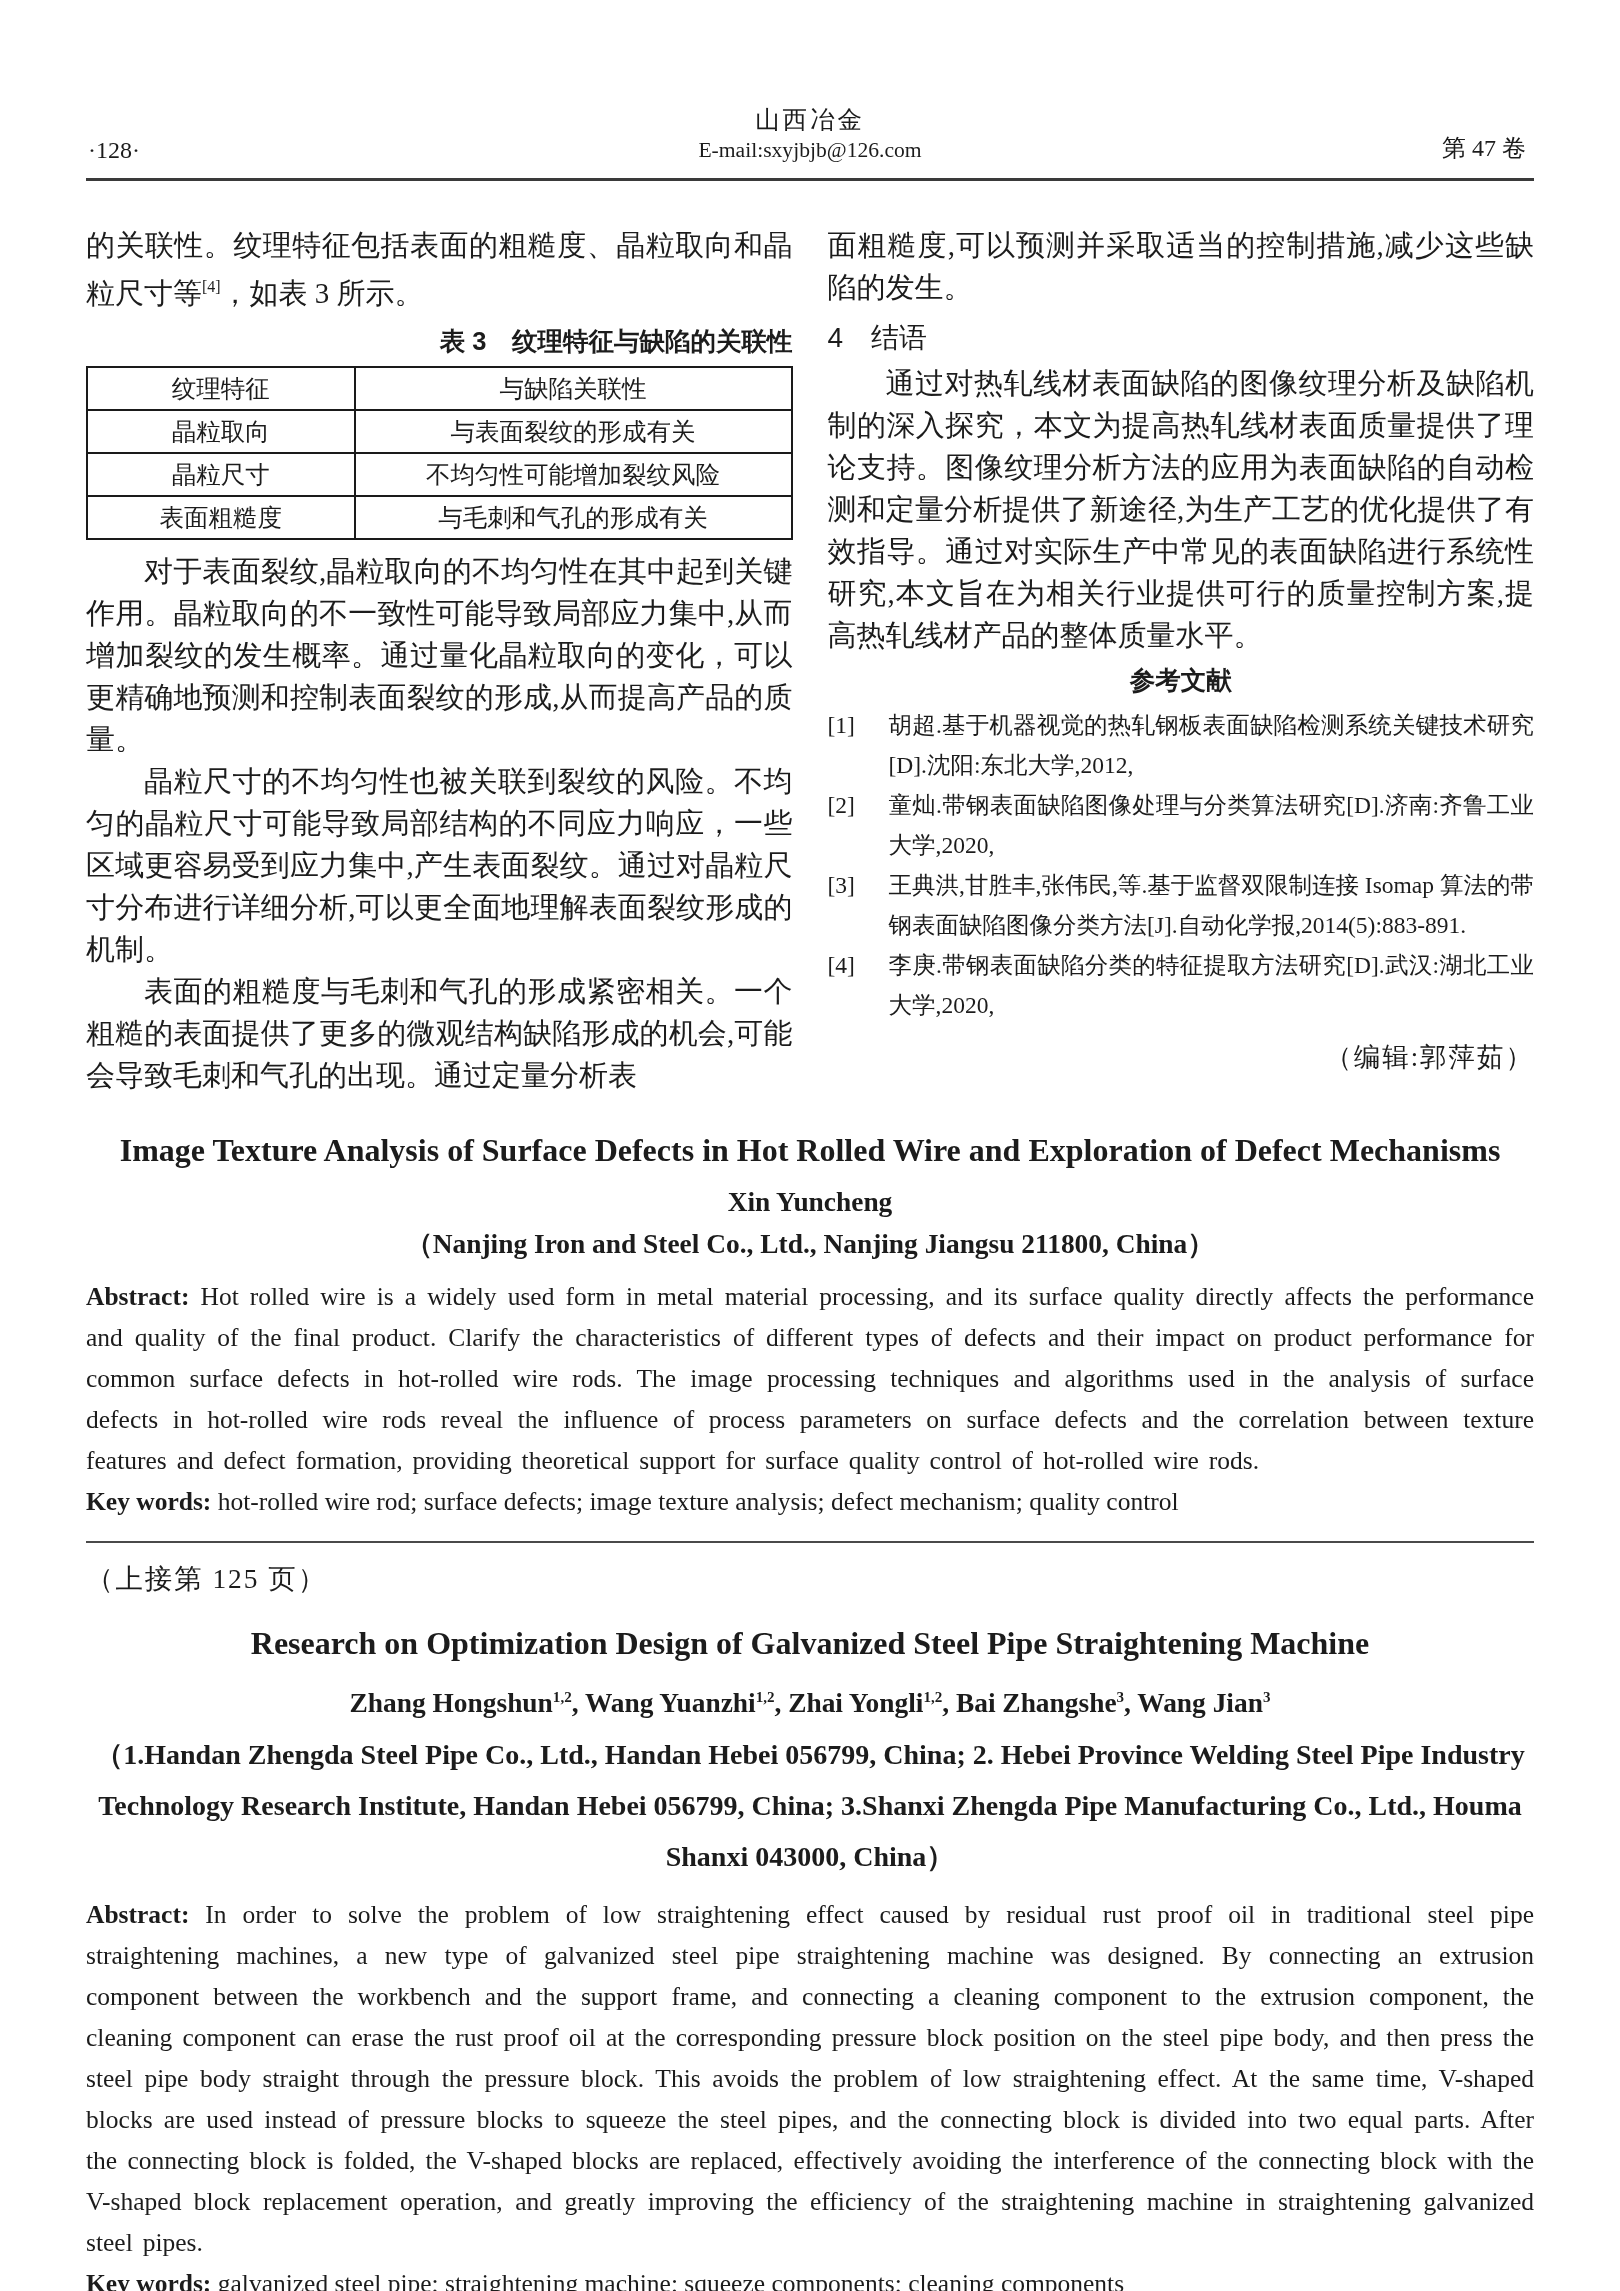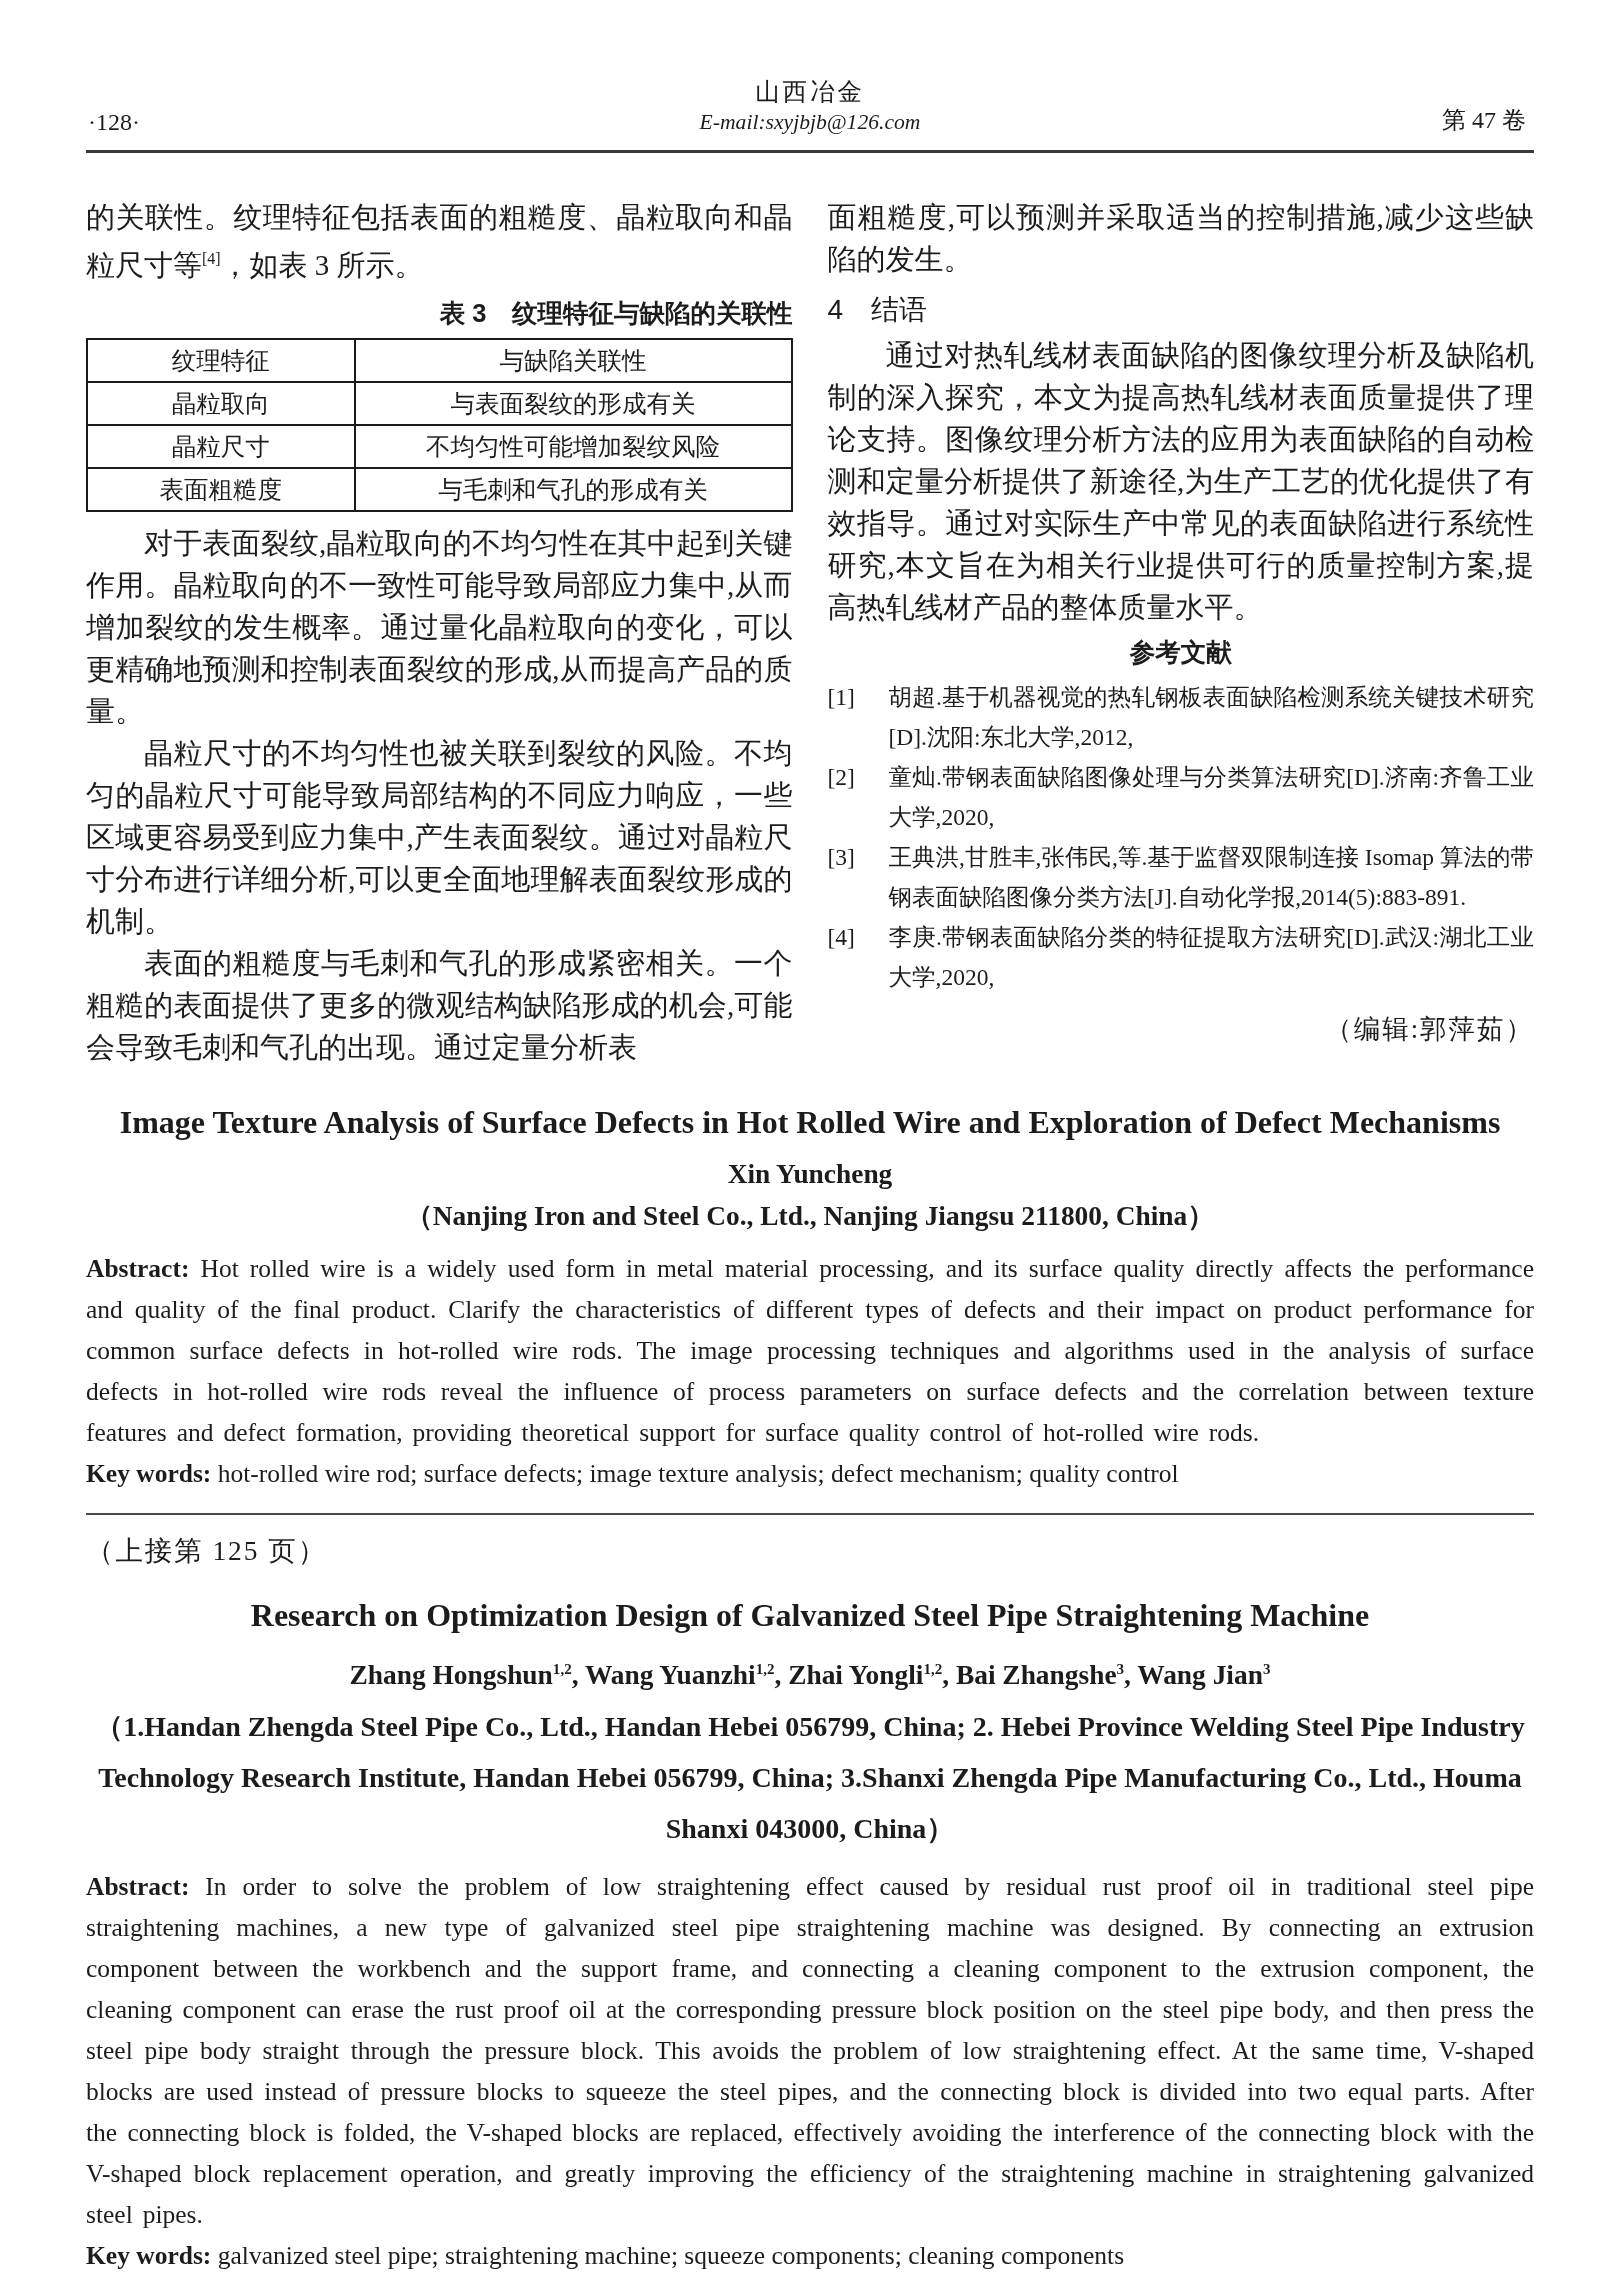--- a/index.html
+++ b/index.html
@@ -12,22 +12,22 @@
   }
   .page { padding: 76px 86px 0 86px; }
 
   
   .hdr {
     position: relative;
     border-bottom: 3.9px solid #3a3a3a;
     padding-bottom: 11.8px;
   }
   .hdr-center { text-align: center; }
-  .journal-title { font-size: 24.5px; line-height: 31px; letter-spacing: 2.9px; }
-  .journal-email { font-size: 21.6px; line-height: 31px; font-style: italic; }
+  .journal-title { font-size: 24.5px; line-height: 31px; letter-spacing: 2.9px; margin-top: 28px; }
+  .journal-email { font-size: 21.6px; line-height: 31px; }
   .hdr-side { position: absolute; bottom: 13.7px; font-size: 24px; text-align: center; }
   .hdr-left { left: 2px; }
   .hdr-right { right: 8px; }
 
   
   .cols { display: flex; gap: 35px; margin-top: 43px; }
   .col { flex: 1 1 0; min-width: 0; }
   .zh p { margin: 0; font-size: 29px; line-height: 42px; text-align: justify; }
   .indent { text-indent: 2em; }
 

